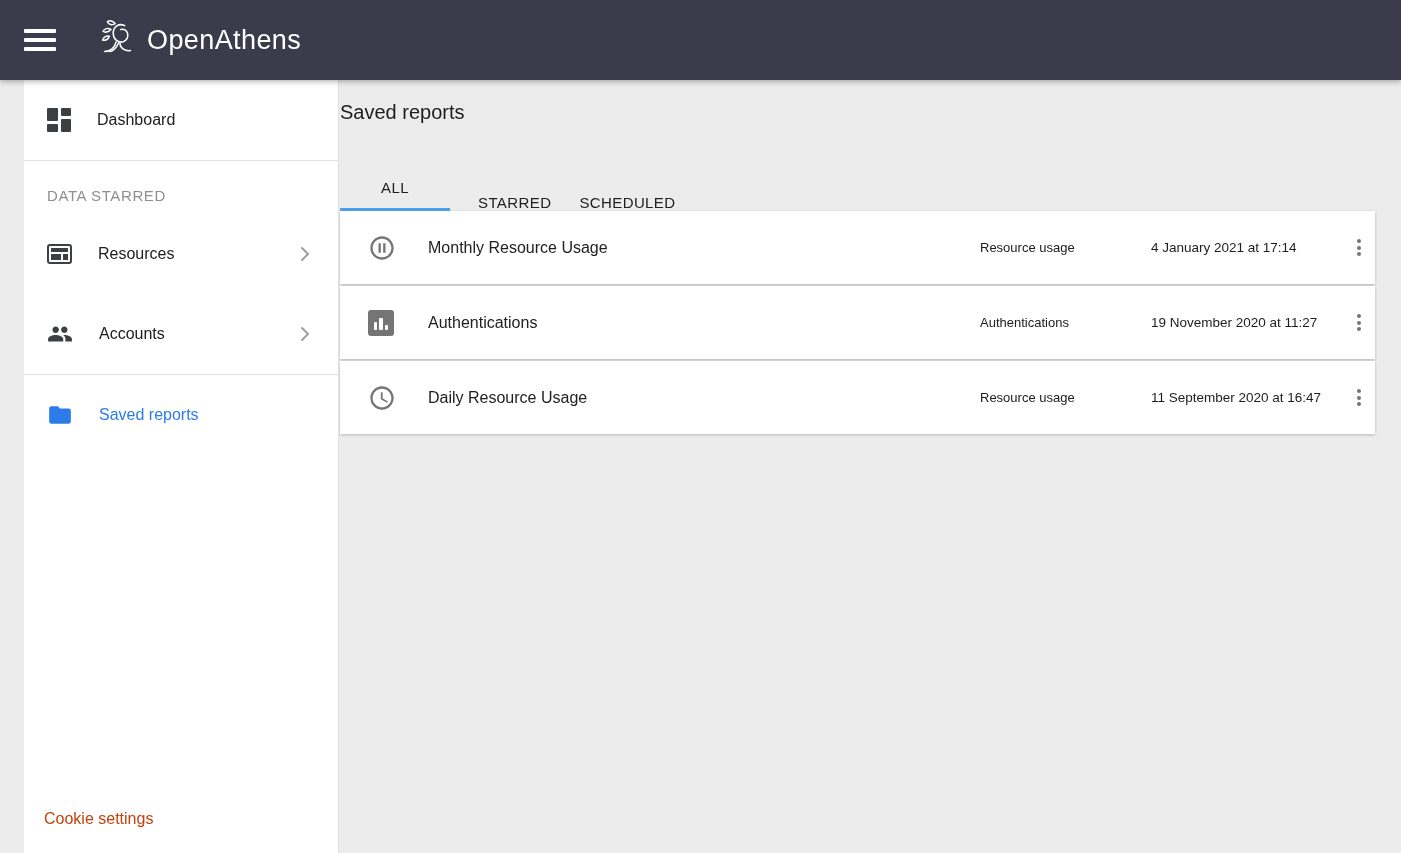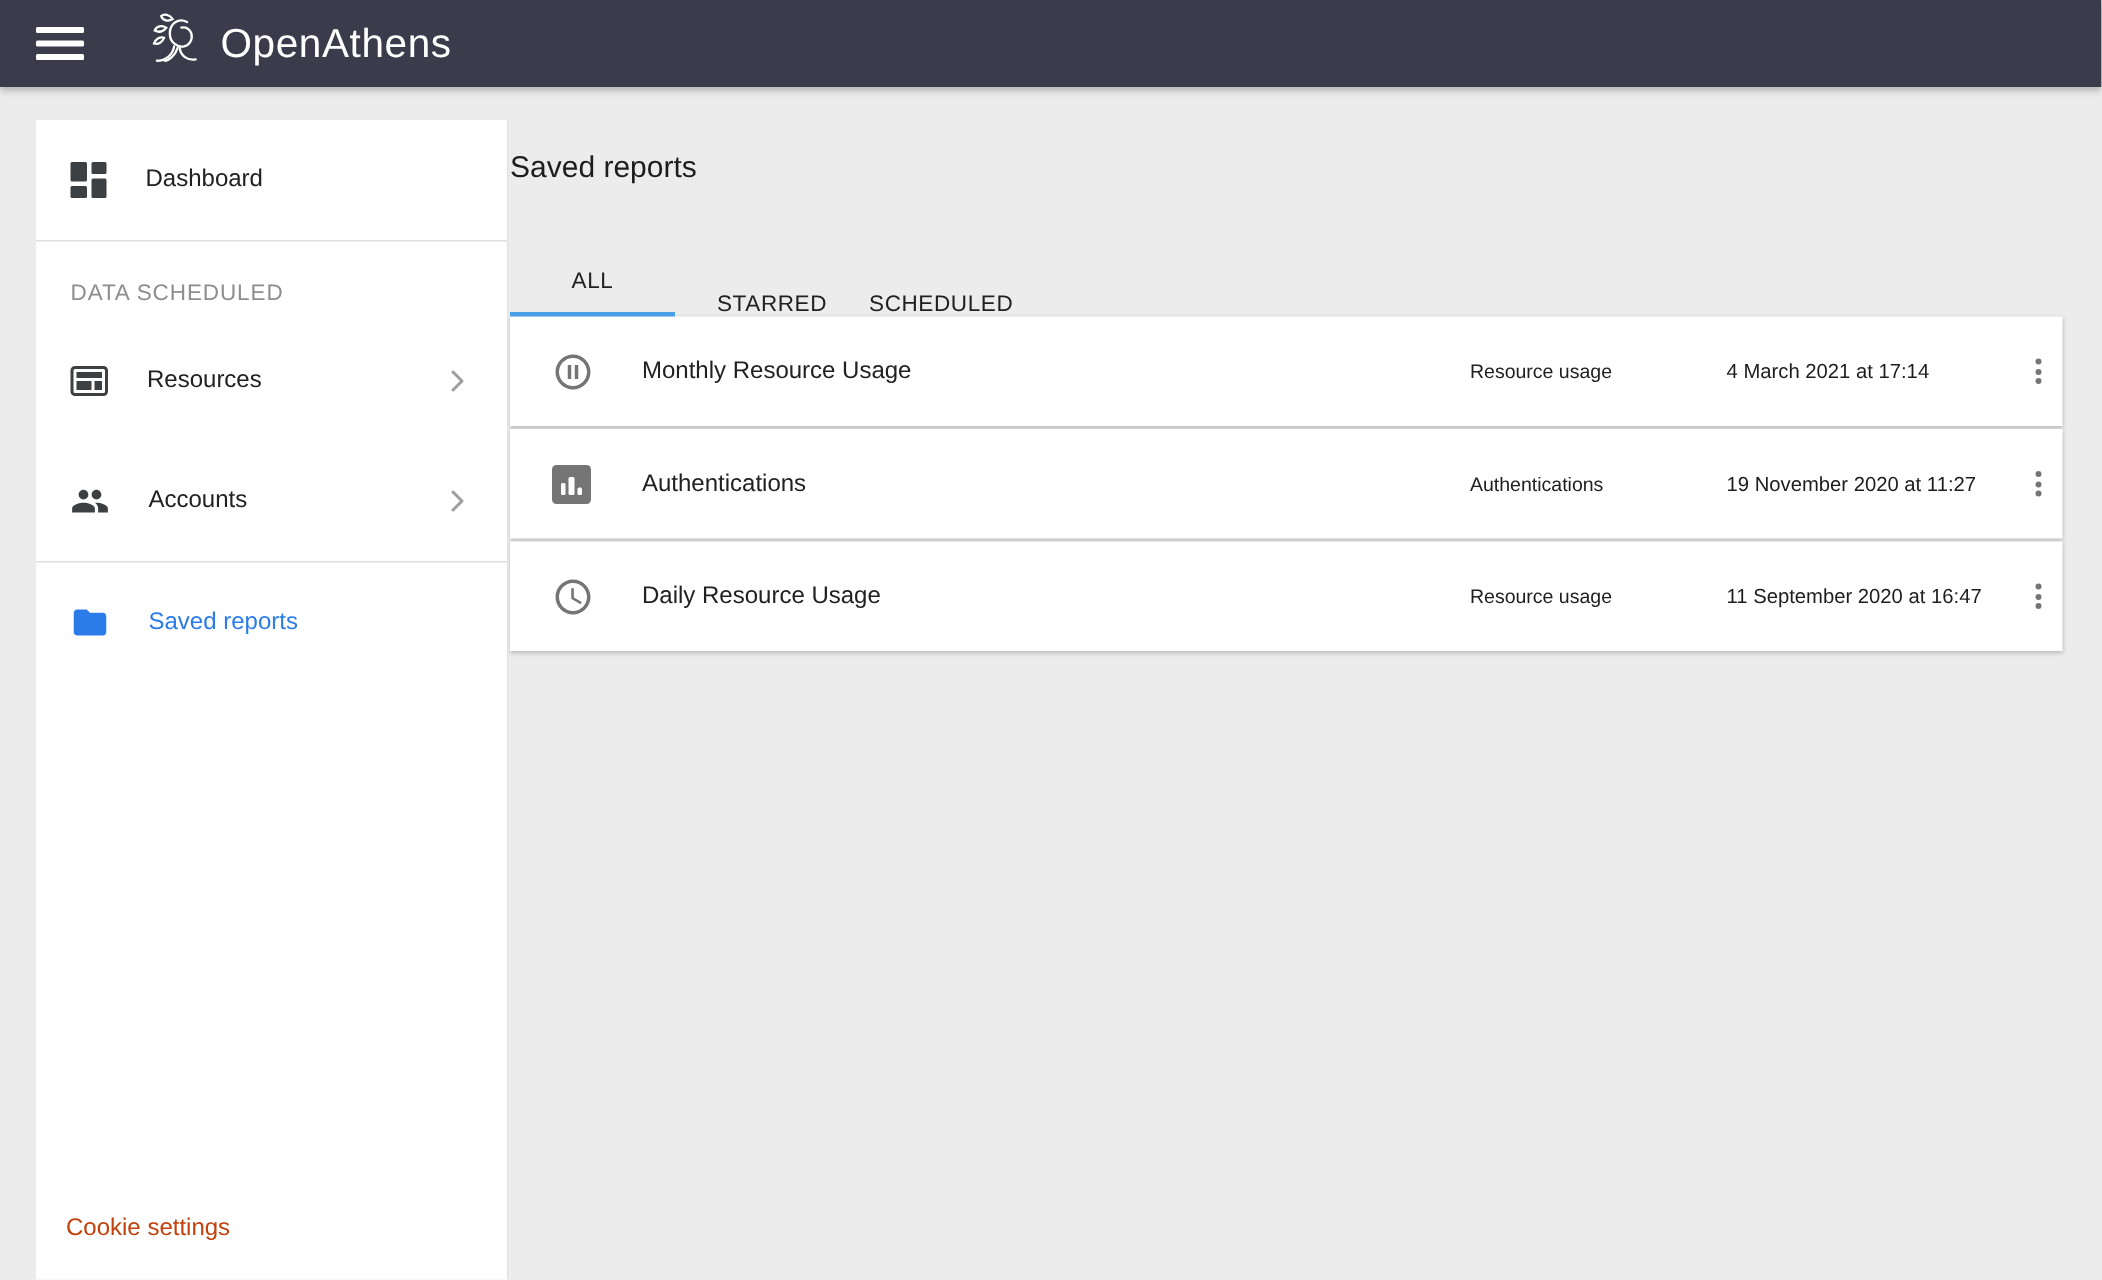--- a/index.html
+++ b/index.html
@@ -11,21 +11,21 @@
     --icon-gray:#757575;
     --text-dark:#212121;
     --text-muted:#8e8e8e;
     --divider:#e0e0e0;
   }
   *{margin:0;padding:0;box-sizing:border-box;}
   html,body{width:1401px;height:853px;overflow:hidden;}
   body{font-family:"Liberation Sans","DejaVu Sans",sans-serif;background:var(--main-bg);color:var(--text-dark);}
 
   
-  .topbar{position:relative;z-index:20;height:58px;background:var(--topbar);display:flex;align-items:center;
+  .topbar{position:relative;z-index:20;height:80px;background:var(--topbar);display:flex;align-items:center;
           padding:0 5px 0 24px;box-shadow:0 2px 5px rgba(0,0,0,.28);}
   .hamburger{width:32px;display:flex;flex-direction:column;gap:5px;cursor:pointer;background:none;border:none;}
   .hamburger span{display:block;height:4px;border-radius:1px;background:#fff;}
   .brand{display:flex;align-items:center;margin-left:39px;gap:6px;}
   .brand-text{color:#fff;font-size:27px;font-weight:400;letter-spacing:.4px;}
   .top-right{margin-left:auto;display:flex;align-items:center;}
   .help-btn{background:none;border:none;cursor:pointer;display:flex;align-items:center;}
   .org{display:flex;align-items:center;gap:18px;margin-left:38px;cursor:pointer;}
   .org-name,.user-name{color:#fff;font-size:17px;}
   .user{display:flex;align-items:center;gap:21px;margin-left:40px;cursor:pointer;}
@@ -131,21 +131,21 @@
       <span class="c">
           <i class="short"></i>
           <i class="tall"></i>
         </span>
     </span>
     <span class="label">Dashboard</span>
   </div>
 
   <div class="side-divider"></div>
 
-  <div class="side-section">DATA SCHEDULED</div>
+  <div class="side-section">DATA STARRED</div>
 
   <div class="side-item">
     <span class="web-icon">
       <span class="top"></span>
       <span class="row">
           <span class="l"></span>
           <span class="r"></span>
         </span>
     </span>
     <span class="label">Resources</span>
@@ -203,21 +203,21 @@
   <div class="grid card-row">
     <div class="col-icon">
       <span>
         <svg width="28" height="28" viewBox="0 0 24 24" fill="#757575">
           <path d="M9 16h2V8H9v8zm3-14C6.48 2 2 6.48 2 12s4.48 10 10 10 10-4.48 10-10S17.52 2 12 2zm0 18c-4.41 0-8-3.59-8-8s3.59-8 8-8 8 3.59 8 8-3.59 8-8 8zm1-4h2V8h-2v8z"></path>
         </svg>
       </span>
     </div>
     <div class="col-name row-name">Monthly Resource Usage</div>
     <div class="col-type row-type">Resource usage</div>
-    <div class="col-created row-created">4 March 2021 at 17:14</div>
+    <div class="col-created row-created">4 January 2021 at 17:14</div>
     <div class="col-menu">
       <button class="kebab">
           <i></i>
           <i></i>
           <i></i>
         </button>
     </div>
   </div>
 
   <div class="grid card-row">

